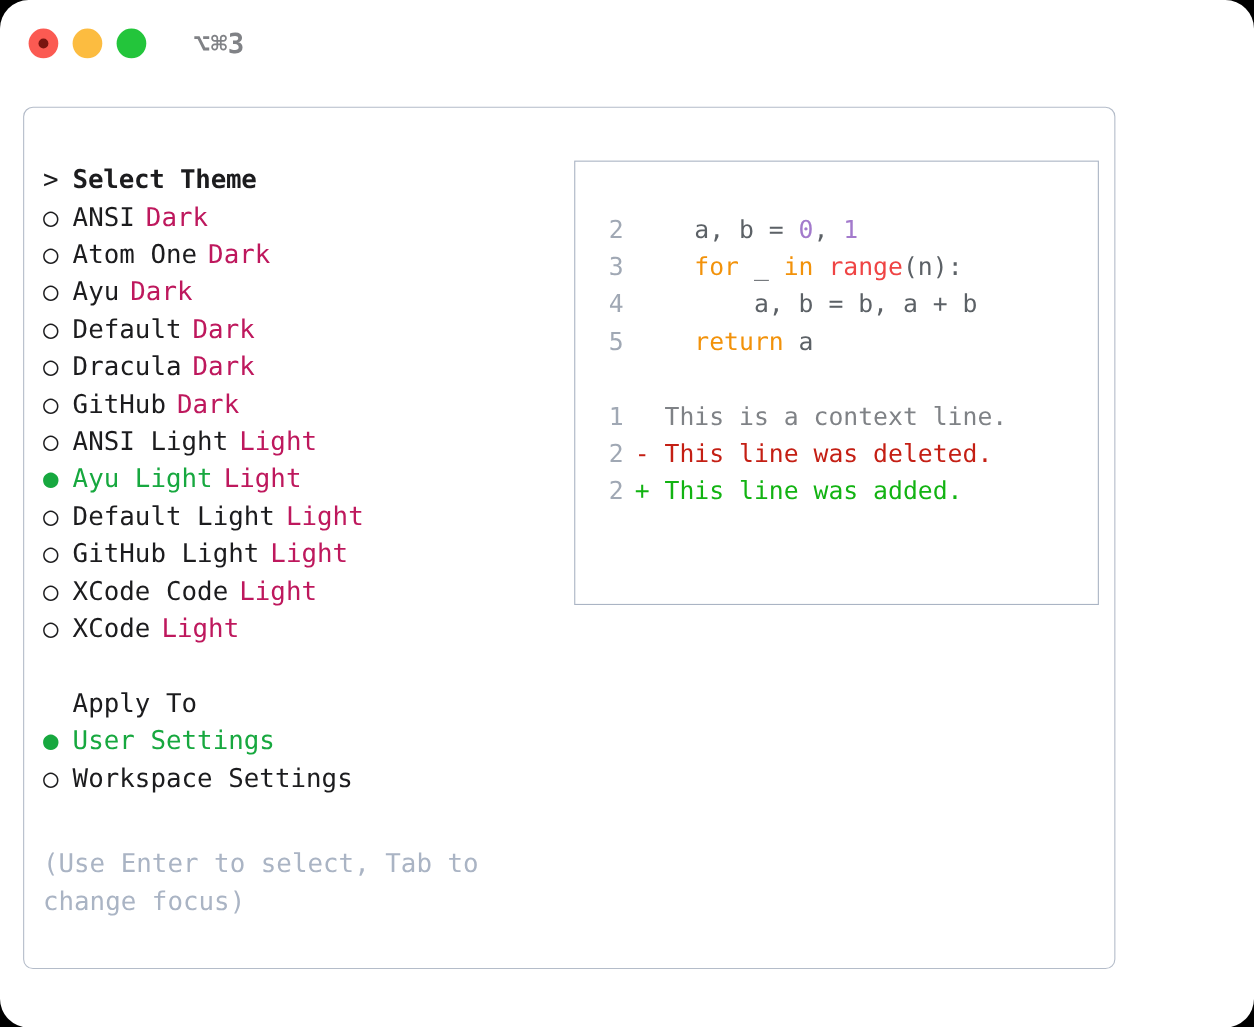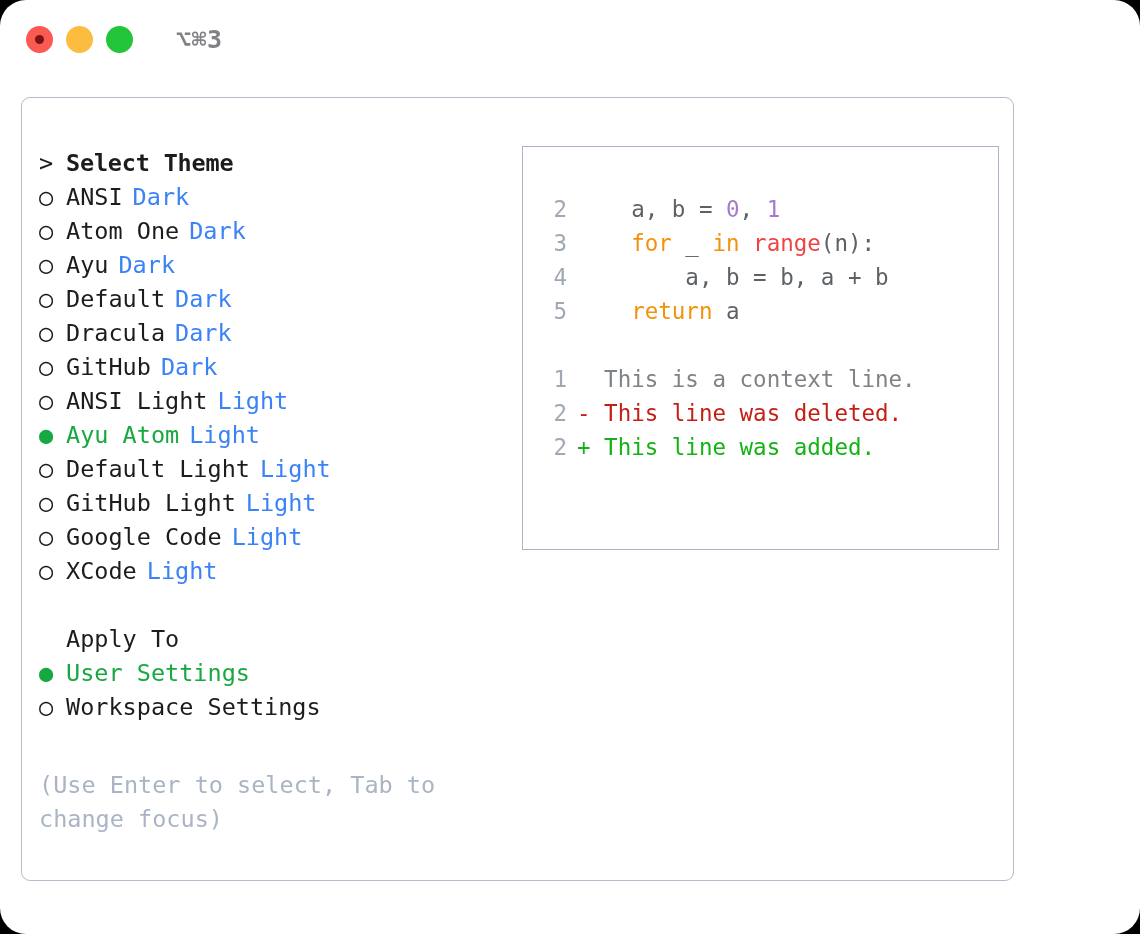--- a/index.html
+++ b/index.html
@@ -127,21 +127,21 @@
 
   .menu-label   { color: #1c1c1e; }
   .menu-label.selected { color: #17a83f; }
   .menu-label.header {
     font-weight: 700;
     letter-spacing: -0.2px;
     text-align: center;
   }
 
   .tag {
-    color: #3b82f6;
+    color: #be185d;
     margin-left: 10px;
   }
 
   .section-gap { height: 34px; }
 
   .hint {
     margin-top: 44px;
     font-size: 23.5px;
     line-height: 34px;
     color: #aab4c4;
@@ -254,36 +254,36 @@
                 <span class="menu-label">GitHub</span>
                 <span class="tag">Dark</span>
               </div>
               <div class="menu-row">
                 <span class="marker">○</span>
                 <span class="menu-label">ANSI Light</span>
                 <span class="tag">Light</span>
               </div>
               <div class="menu-row">
                 <span class="marker bullet-on">●</span>
-                <span class="menu-label selected">Ayu Atom</span>
+                <span class="menu-label selected">Ayu Light</span>
                 <span class="tag">Light</span>
               </div>
               <div class="menu-row">
                 <span class="marker">○</span>
                 <span class="menu-label">Default Light</span>
                 <span class="tag">Light</span>
               </div>
               <div class="menu-row">
                 <span class="marker">○</span>
                 <span class="menu-label">GitHub Light</span>
                 <span class="tag">Light</span>
               </div>
               <div class="menu-row">
                 <span class="marker">○</span>
-                <span class="menu-label">Google Code</span>
+                <span class="menu-label">XCode Code</span>
                 <span class="tag">Light</span>
               </div>
               <div class="menu-row">
                 <span class="marker">○</span>
                 <span class="menu-label">XCode</span>
                 <span class="tag">Light</span>
               </div>
             </div>
 
           <div class="section-gap"></div>

